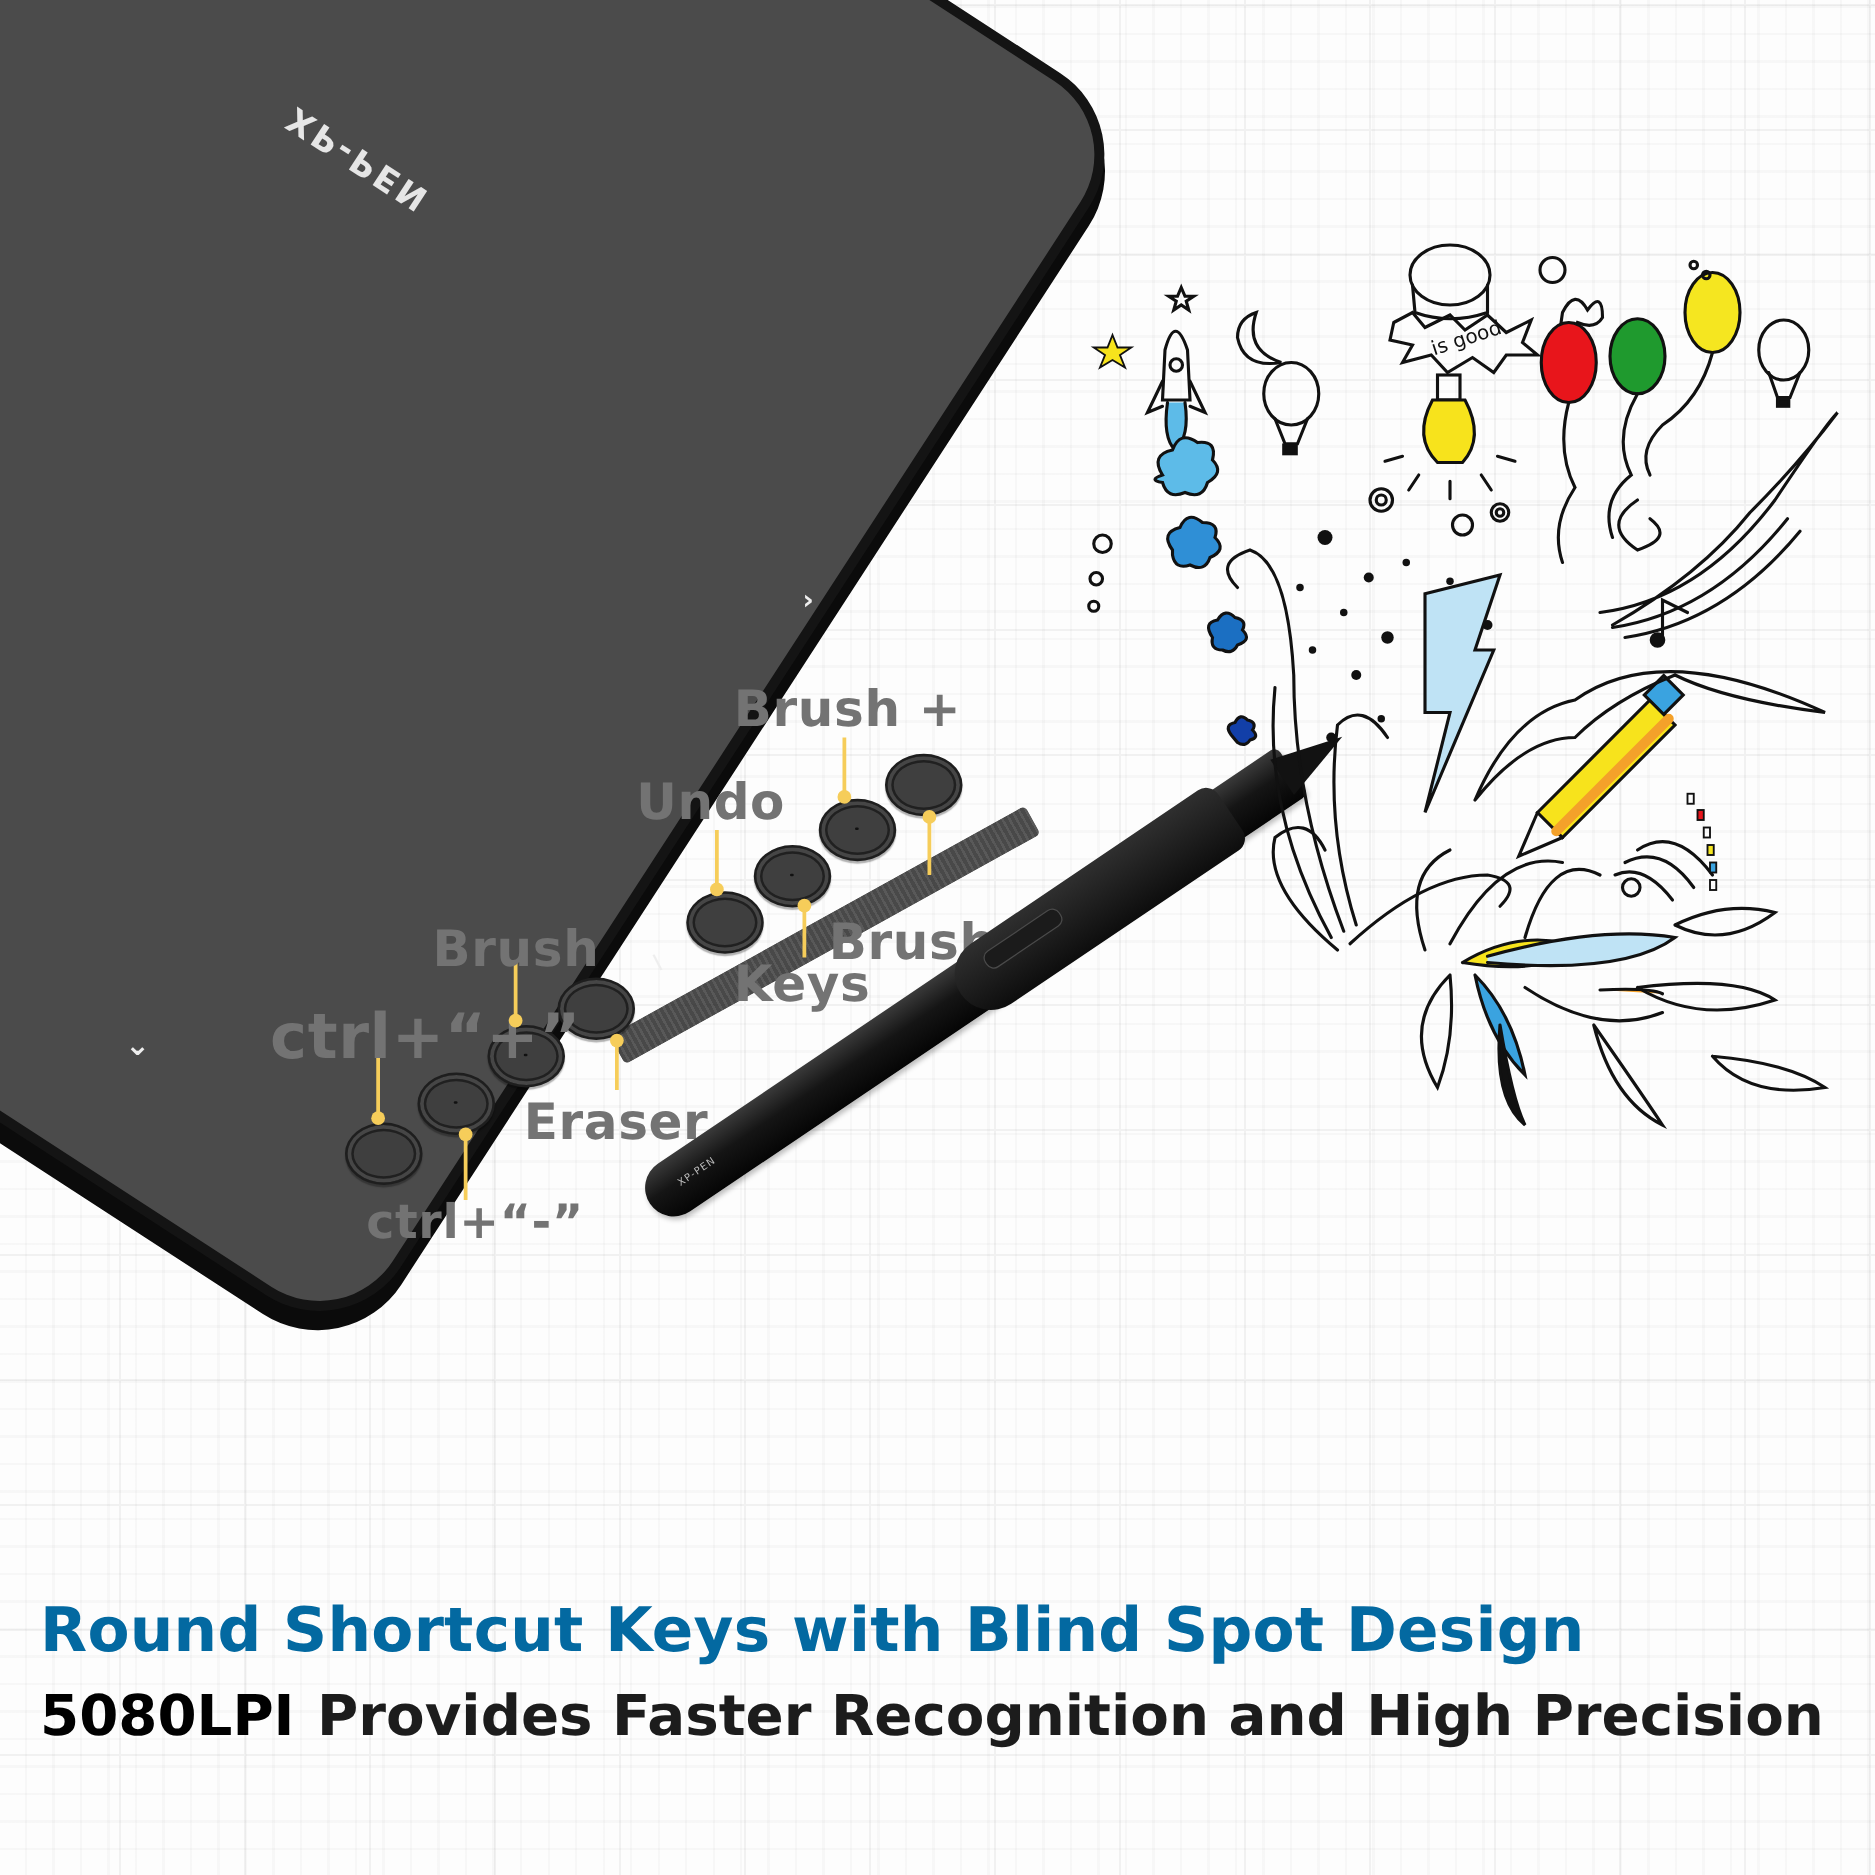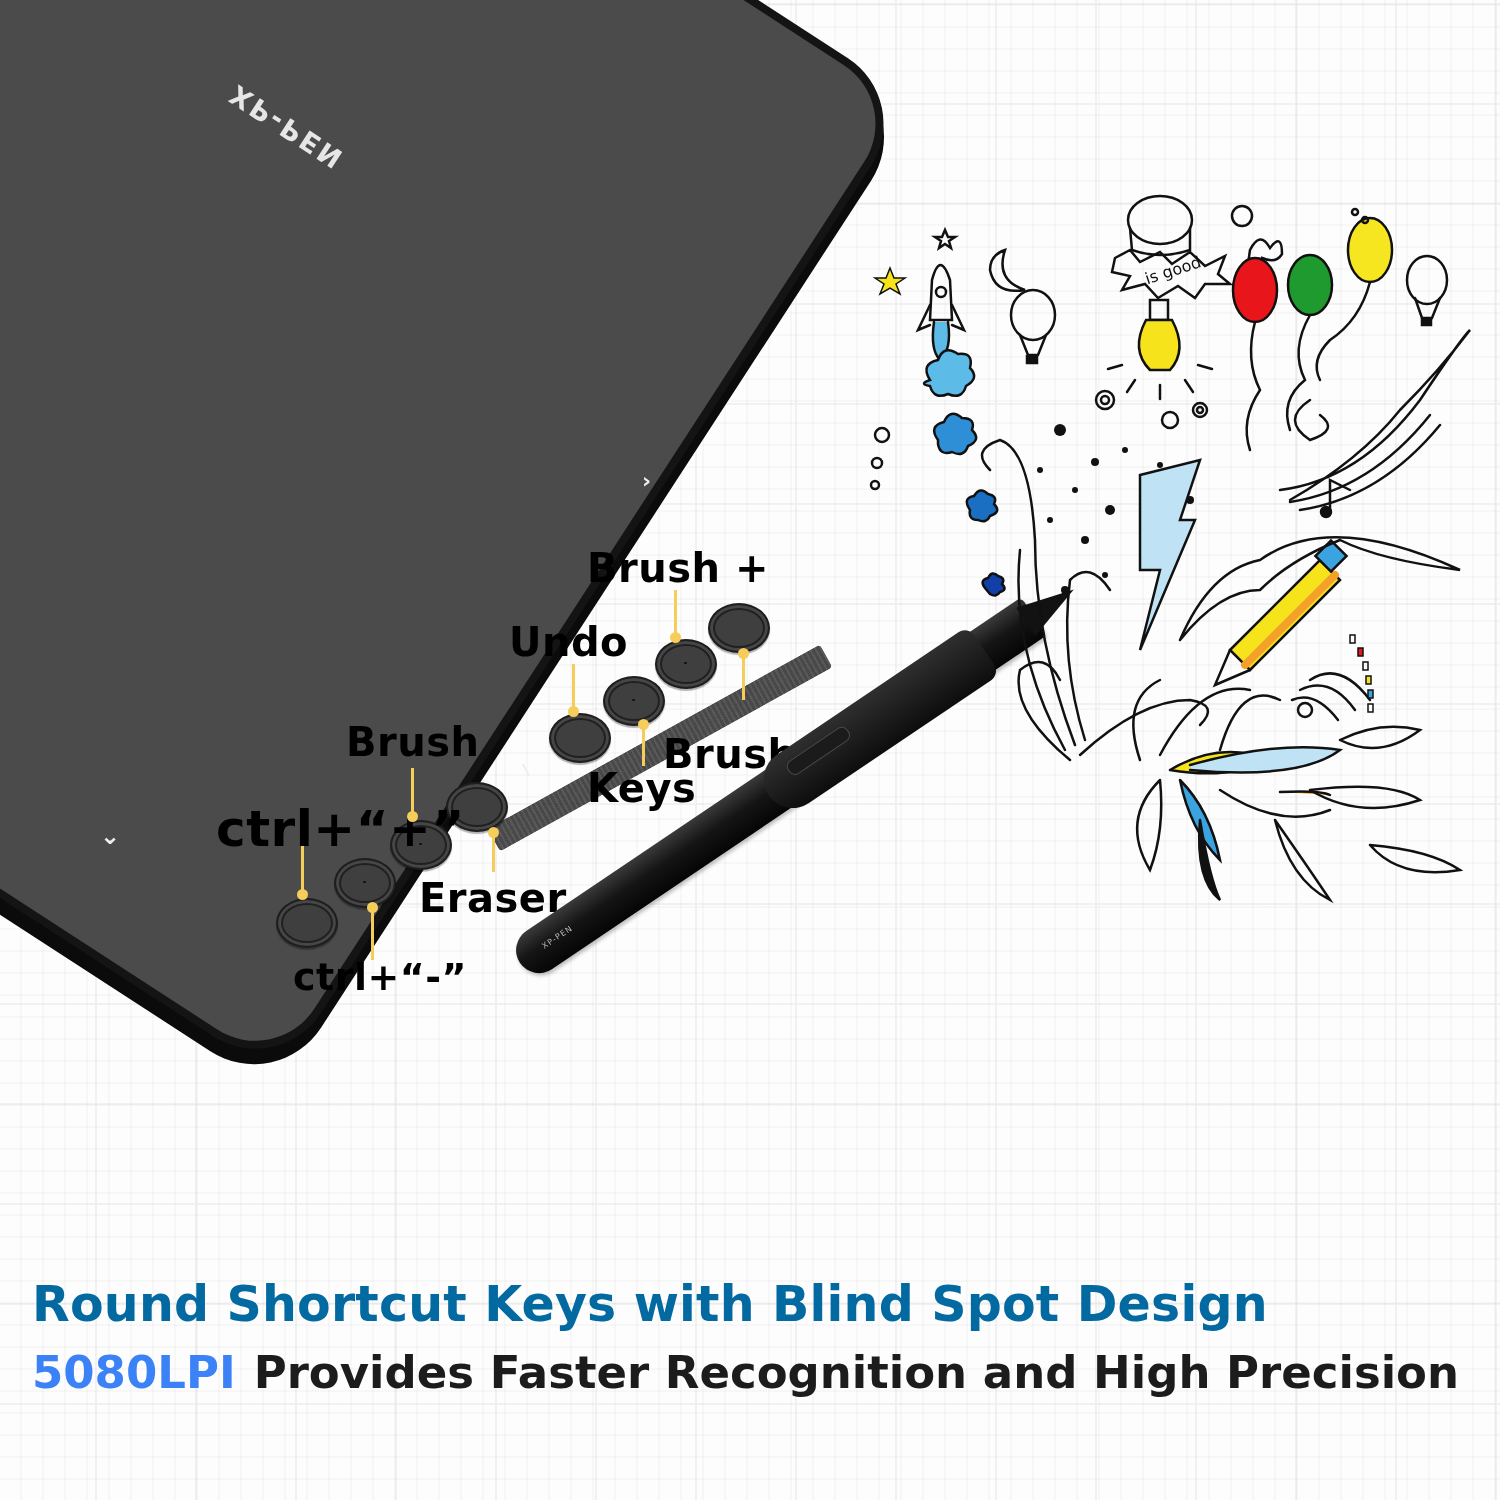--- a/index.html
+++ b/index.html
@@ -53,21 +53,21 @@
   .key {
     position: absolute; width: 58px; height: 46px;
     border-radius: 50%;
     background: #3f3f3f;
     border: 2px solid #1e1e1e;
     box-shadow: inset 0 0 0 3px #464646, inset 0 0 0 5px #202020, 0 2px 1px rgba(0,0,0,0.3);
     cursor: pointer;
   }
   .key .dot { position: absolute; left: 27px; top: 21px; width: 3px; height: 2px; background: #111; border-radius: 1px; }
   .label {
-    position: absolute; color: #000000; font-weight: bold;
+    position: absolute; color: #737373; font-weight: bold;
     font-size: 40px; line-height: 1; white-space: nowrap;
     font-family: "DejaVu Sans", sans-serif;
     letter-spacing: 0.5px;
   }
   .leader { position: absolute; width: 3px; background: #f6cd5a; }
   .leader-dot { position: absolute; width: 11px; height: 11px; background: #f6cd5a; border-radius: 50%; }
 
   
   .pen {
     position: absolute; left: 520px; top: 940px;
@@ -101,21 +101,21 @@
   .headline {
     position: absolute; left: 32px; top: 1276px;
     font-size: 49px; font-weight: bold; color: #0369a1; white-space: nowrap;
     font-family: "DejaVu Sans", sans-serif; letter-spacing: 0.2px;
   }
   .subline {
     position: absolute; left: 32px; top: 1346px;
     font-size: 45px; font-weight: bold; color: #1c1c1c; white-space: nowrap;
     font-family: "DejaVu Sans", sans-serif;
   }
-  .subline .accent { color: #3b82f6; margin-right: 18px; }
+  .subline .accent { color: #000000; margin-right: 18px; }
 </style>
 </head>
 <body>
 
 <div class="bg-squares"></div>
 
 <div class="tablet-wrap">
   <div class="tablet"></div>
 </div>
 
@@ -147,21 +147,21 @@
 <div class="leader" style="left:301px; top:846px; height:48px;"></div>
 <div class="leader-dot" style="left:297px; top:889px;"></div>
 <div class="label" style="left:216px; top:804px; font-size:50px;">ctrl+“+”</div>
 
 <div class="leader" style="left:371px; top:908px; height:52px;"></div>
 <div class="leader-dot" style="left:367px; top:902px;"></div>
 <div class="label" style="left:293px; top:958px; font-size:38px;">ctrl+“-”</div>
 
 <div class="leader" style="left:411px; top:768px; height:48px;"></div>
 <div class="leader-dot" style="left:407px; top:811px;"></div>
-<div class="label" style="left:346px; top:722px;">Brush</div>
+<div class="label" style="left:346px; top:740px;">Brush</div>
 
 <div class="leader" style="left:492px; top:832px; height:40px;"></div>
 <div class="leader-dot" style="left:488px; top:827px;"></div>
 <div class="label" style="left:419px; top:878px;">Eraser</div>
 
 <div class="leader" style="left:572px; top:664px; height:46px;"></div>
 <div class="leader-dot" style="left:568px; top:706px;"></div>
 <div class="label" style="left:509px; top:622px;text-align:center;">Undo</div>
 
 <div class="leader" style="left:642px; top:724px; height:42px;"></div>

